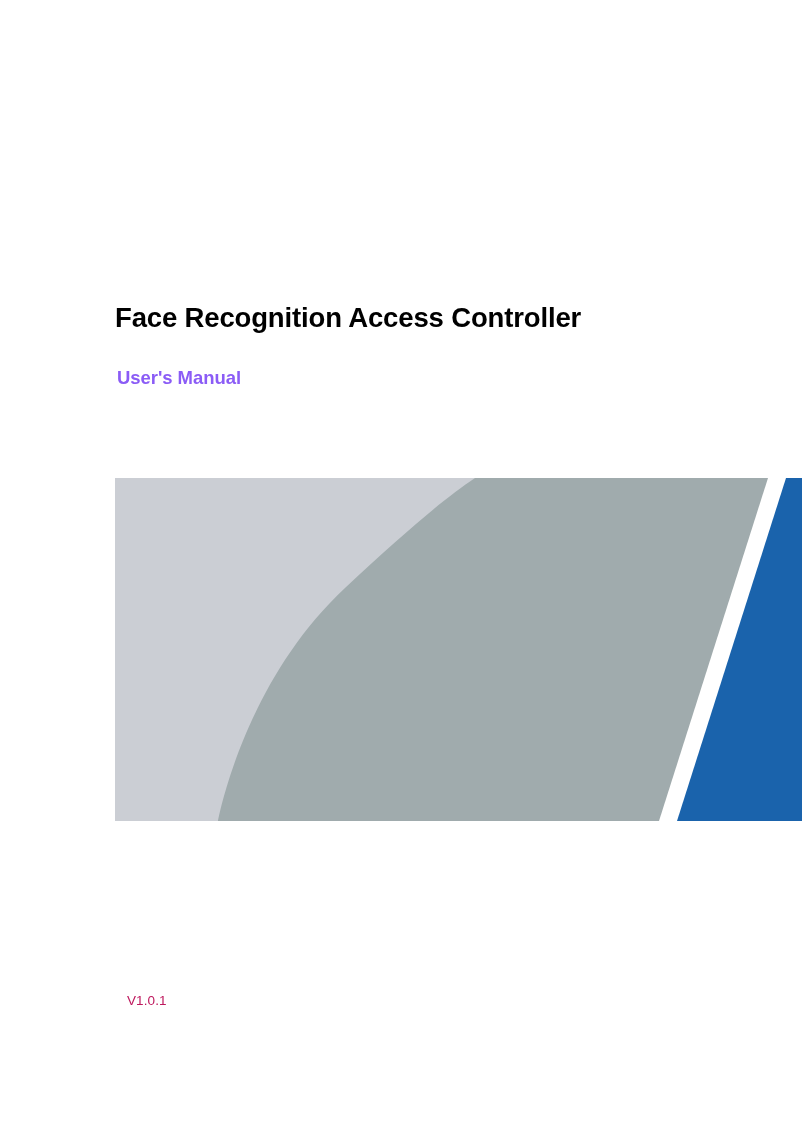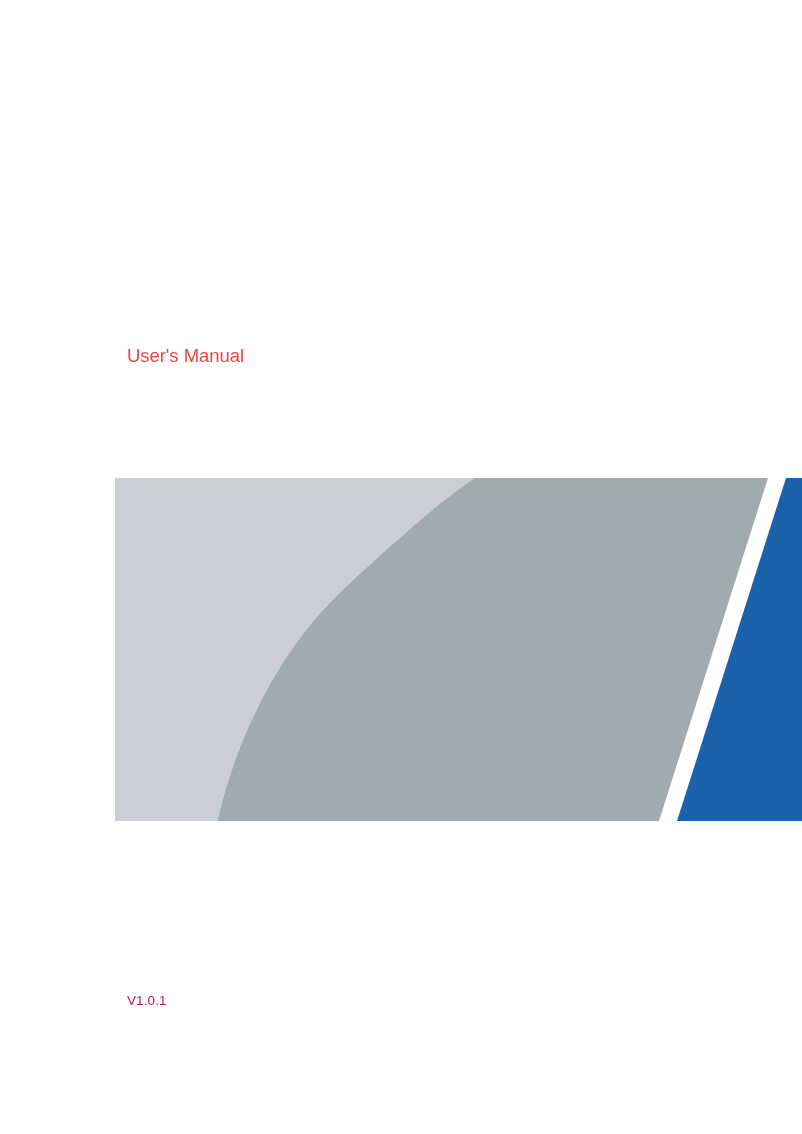--- a/index.html
+++ b/index.html
@@ -30,26 +30,26 @@
   #doc-title {
     margin: 0;
     font-size: 27.5px;
     font-weight: bold;
     letter-spacing: -0.15px;
     color: #000000;
     line-height: 1.18;
     white-space: nowrap;
   }
   #doc-subtitle {
-    margin: 12px;
+    margin: 2px;
     padding-top: 31px;
     font-size: 18.5px;
-    font-weight: normal;
+    font-weight: bold;
     letter-spacing: -0.05px;
-    color: #ef4444;
+    color: #8b5cf6;
     line-height: 1.2;
     white-space: nowrap;
   }
 
   
   #cover-banner {
     position: absolute;
     left: 115px;
     top: 478px;
     width: 687px;
@@ -72,20 +72,21 @@
     letter-spacing: 0.1px;
     white-space: nowrap;
   }
 </style>
 </head>
 <body>
 
 <div id="page">
 
   <div id="title-block">
+    <h1 id="doc-title">Face Recognition Access Controller</h1>
     <h2 id="doc-subtitle">User's Manual</h2>
   </div>
 
   <div id="cover-banner">
     <svg viewBox="0 0 687 343" preserveAspectRatio="none" xmlns="http://www.w3.org/2000/svg">
       <defs>
         <clipPath id="bannerClip">
           <rect x="0" y="0" width="687" height="343"></rect>
         </clipPath>
       </defs>

